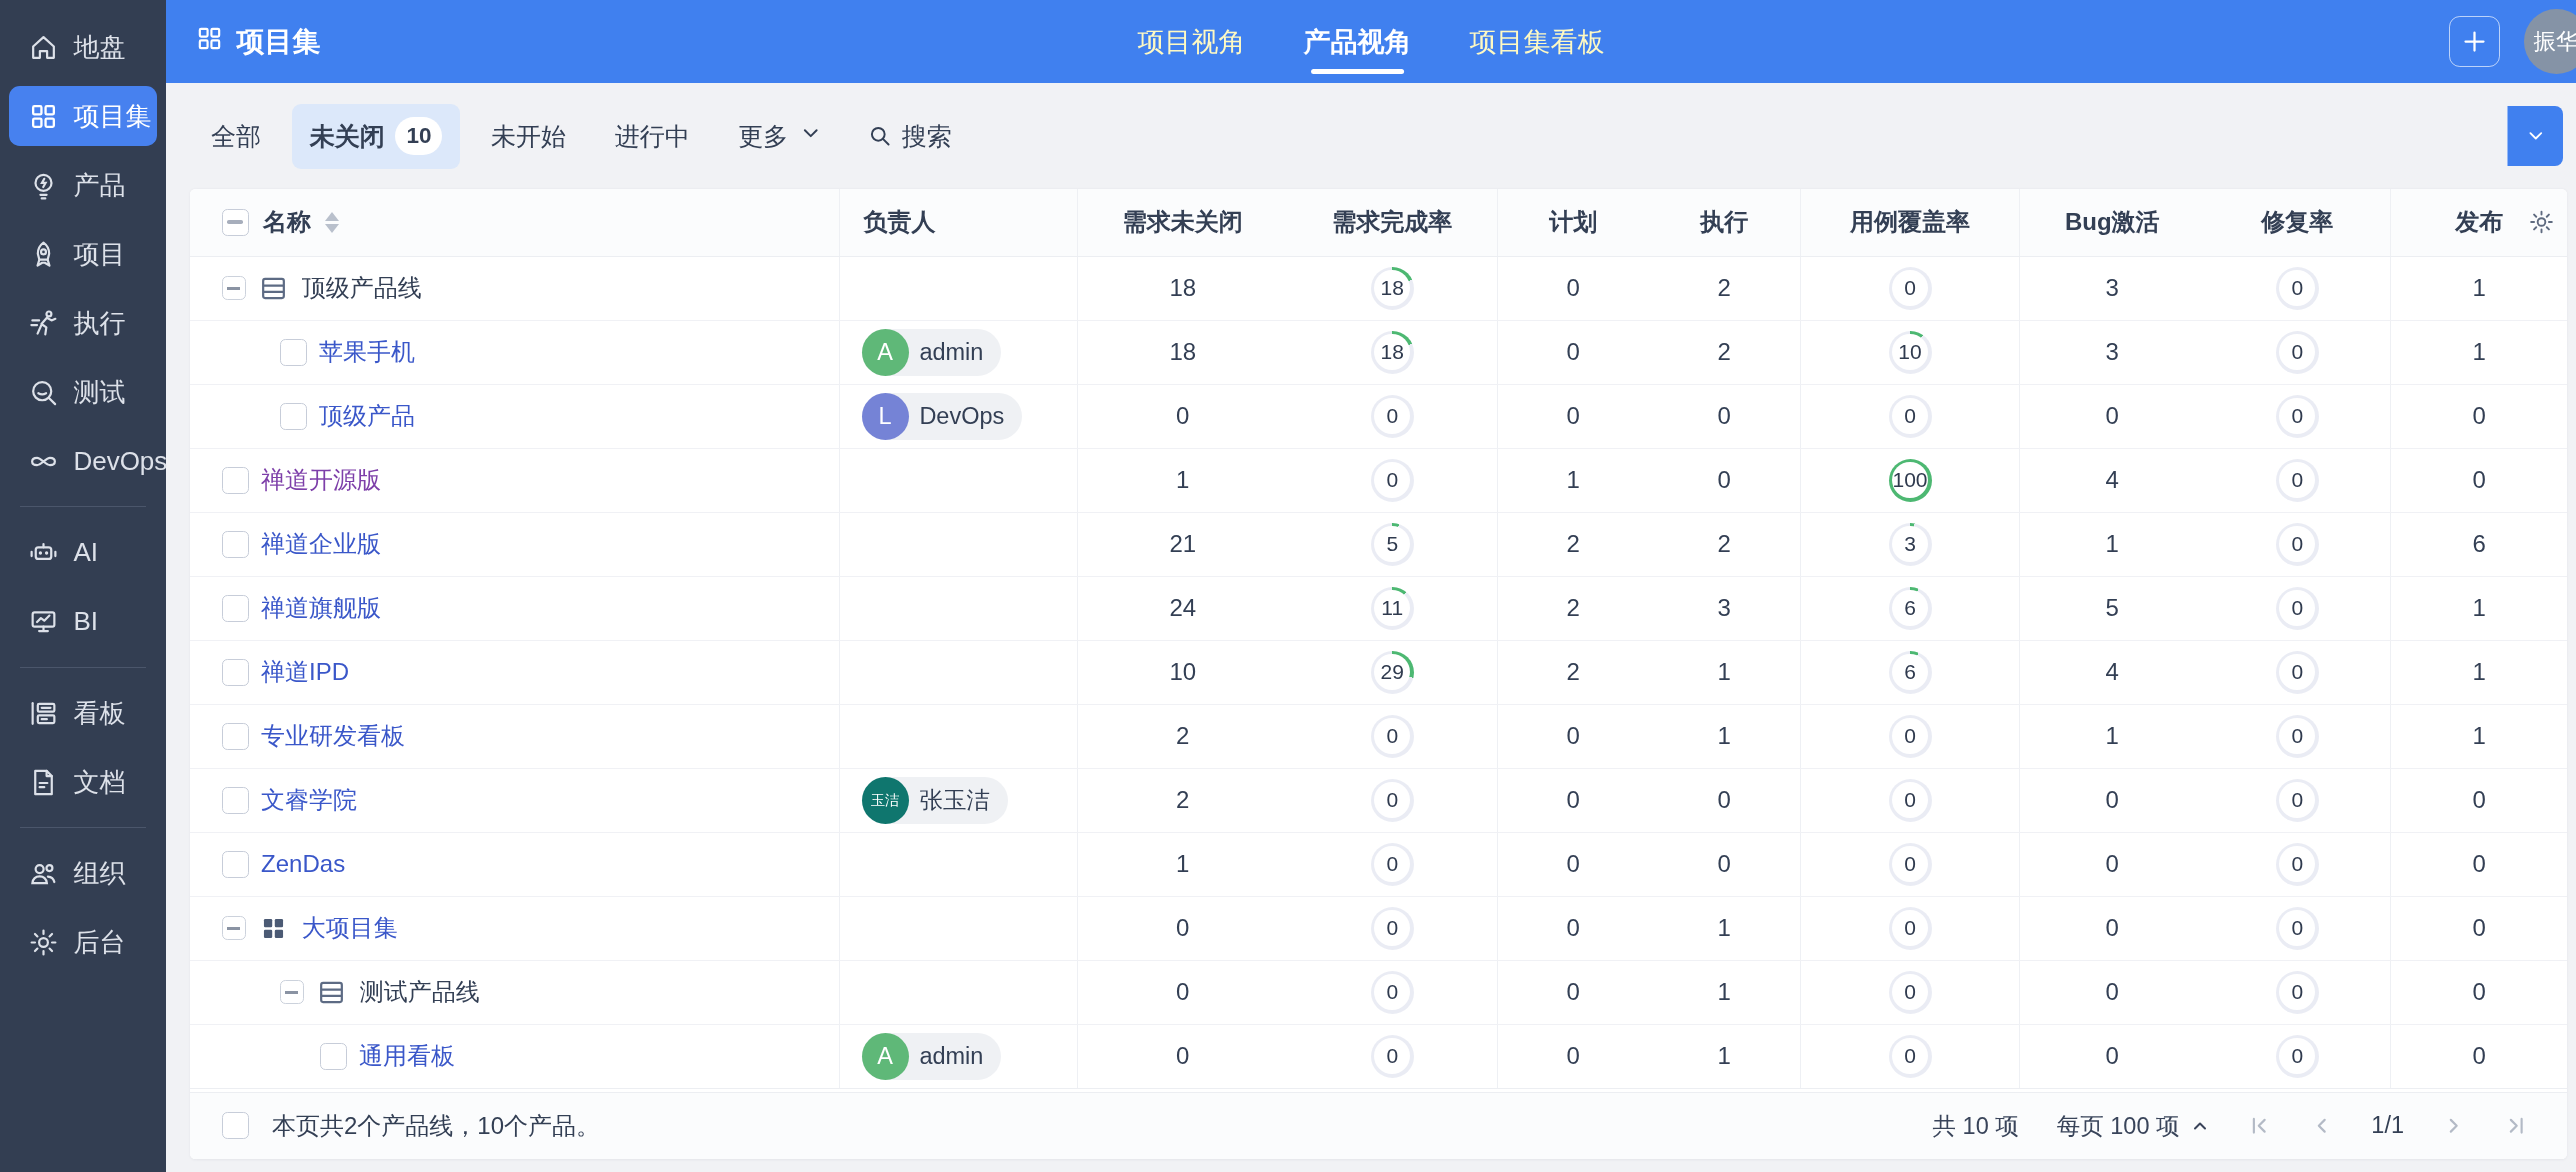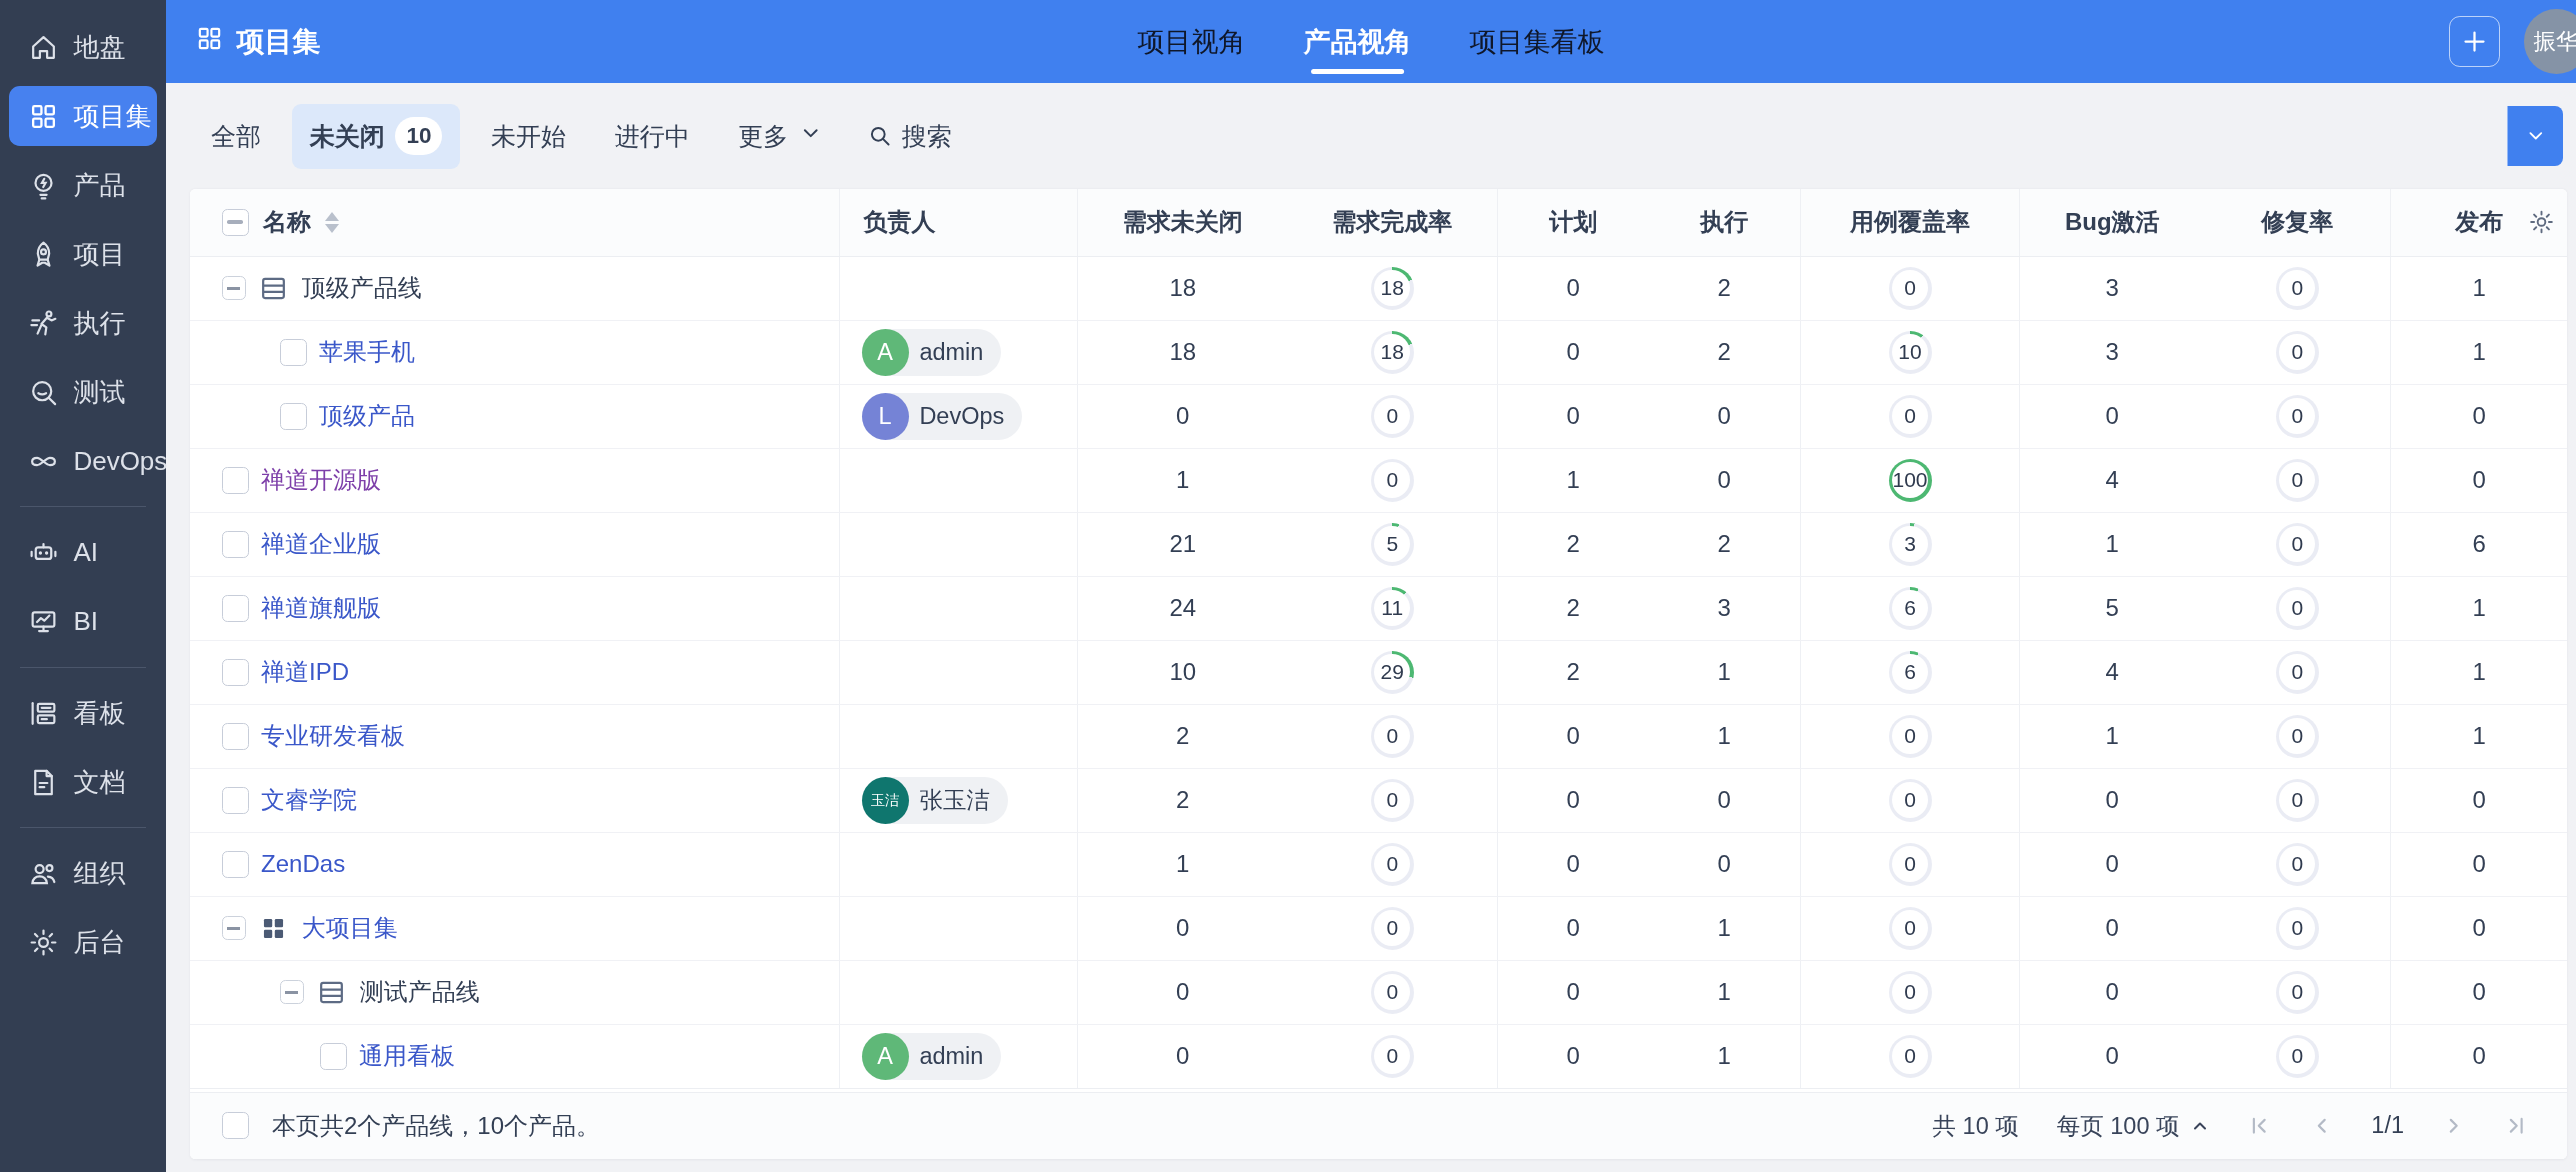--- a/index.html
+++ b/index.html
@@ -33,21 +33,21 @@
   .topbar {
     height:83px; background:#4080ef; flex:none; position:relative;
     display:flex; align-items:center; color:#fff;
   }
   .topbar-title { display:flex; align-items:center; gap:12.6px; margin-left:29px; font-size:28px; font-weight:bold; }
   .topbar-title svg { width:29px; height:29px; }
   .top-tabs {
     position:absolute; left:50%; top:0; transform:translateX(-50%);
     height:100%; display:flex; align-items:center; gap:58px;
   }
-  .top-tab { position:relative; height:100%; display:flex; align-items:center; font-size:27px; color:#0f172a; cursor:pointer; }
+  .top-tab { position:relative; height:100%; display:flex; align-items:center; font-size:27px; color:#fef9c3; cursor:pointer; }
   .top-tab.active { font-weight:bold; color:#fff; }
   .top-tab.active::after {
     content:""; position:absolute; left:50%; transform:translateX(-50%);
     bottom:9px; width:86%; height:5.4px; border-radius:2.7px; background:#fff;
   }
   .top-right { margin-left:auto; display:flex; align-items:center; gap:23.5px; padding-right:0; }
   .plus-btn {
     width:51px; height:51px; border:1.8px solid rgba(255,255,255,.65); border-radius:10.8px;
     display:flex; align-items:center; justify-content:center; cursor:pointer;
   }

